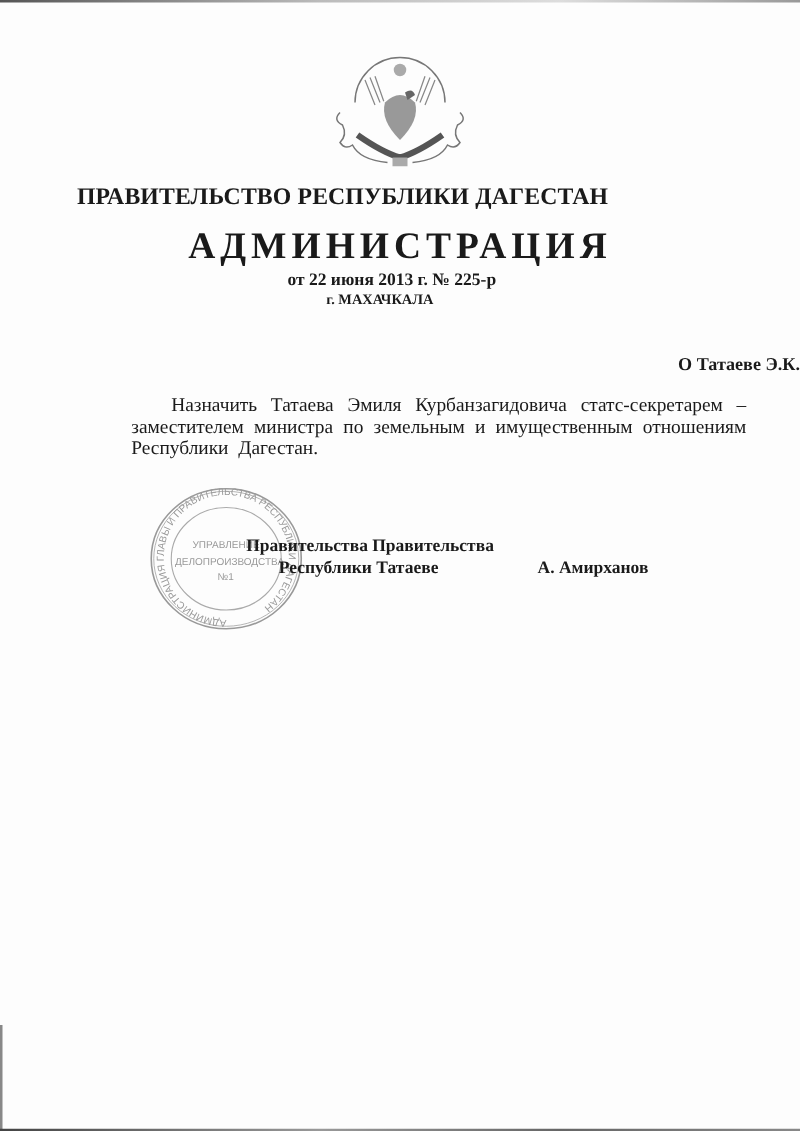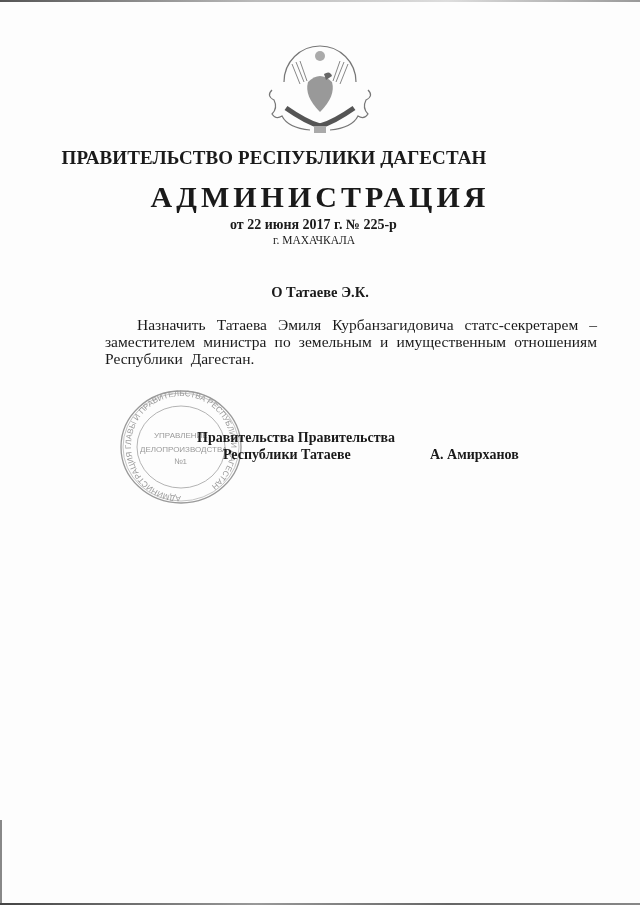--- a/index.html
+++ b/index.html
@@ -5,22 +5,22 @@
   html, body { margin:0; padding:0; }
   body { width:640px; height:905px; background:#fdfdfd; position:relative; overflow:hidden;
          font-family:"Liberation Serif","DejaVu Serif",serif; color:#1a1a1a; }
   .edge-top { position:absolute; left:0; top:0; width:640px; height:2px; background:linear-gradient(90deg,#555,#bbb 40%,#ddd 70%,#999); }
   .edge-bottom { position:absolute; left:0; bottom:0; width:640px; height:2px; background:linear-gradient(90deg,#444,#999 40%,#666 70%,#888); }
   .edge-left { position:absolute; left:0; top:820px; width:2px; height:85px; background:#888; }
   .emblem { position:absolute; left:262px; top:42px; width:116px; height:94px; }
   .gov { position:absolute; left:0; width:548px; top:147px; text-align:center; font-weight:bold; font-size:19px; letter-spacing:0.1px; }
   .title { position:absolute; left:0; width:640px; top:180px; text-align:center; font-weight:bold; font-size:30px; letter-spacing:4px; }
   .date { position:absolute; left:230px; top:217px; font-weight:bold; font-size:14px; }
-  .city { position:absolute; left:261px; top:234px; font-weight:normal; font-size:11.5px;margin-left:12px; }
-  .subject { position:absolute; left:0; width:640px; top:284px; text-align:center; font-weight:bold; font-size:14.5px; }
+  .city { position:absolute; left:261px; top:234px; font-weight:bold; font-size:11.5px; }
+  .subject { position:absolute; left:0; width:640px; top:284px; text-align:right; font-weight:bold; font-size:14.5px; }
   .body { position:absolute; left:85px; width:492px; top:316px; font-size:15.5px; line-height:17px; text-align:justify; text-align-last:left;margin-left:20px; }
   .body p { margin:0; text-indent:32px; word-spacing:4px; }
   .stamp { position:absolute; left:118px; top:388px; width:126px; height:118px; }
   .sig1 { position:absolute; left:197px; top:430px; font-weight:bold; font-size:14px; }
   .sig2 { position:absolute; left:223px; top:447px; font-weight:bold; font-size:14px; }
   .signame { position:absolute; left:430px; top:447px; font-weight:bold; font-size:14px; }
 </style>
 </head>
 <body>
 
@@ -40,21 +40,21 @@
     <path d="M86 22 l-8 20 M82 20 l-8 20 M78 19 l-7 20"></path>
   </g>
   <path d="M46 40 q12 -12 24 0 q4 14 -12 30 q-16 -16 -12 -30z" fill="#999"></path>
   <path d="M62 32 q6 -4 8 2 l-6 4z" fill="#666"></path>
   <path d="M24 66 q20 14 34 18 q14 -4 34 -18" stroke="#555" stroke-width="5" fill="none"></path>
   <rect x="52" y="84" width="12" height="7" fill="#aaa"></rect>
 </svg>
 
 <div class="gov">ПРАВИТЕЛЬСТВО РЕСПУБЛИКИ ДАГЕСТАН</div>
 <div class="title">АДМИНИСТРАЦИЯ</div>
-<div class="date">от 22 июня 2017 г. № 225-р</div>
+<div class="date">от 22 июня 2013 г. № 225-р</div>
 <div class="city">г. МАХАЧКАЛА</div>
 
 <div class="subject">О Татаеве Э.К.</div>
 
 <div class="body">
   <p>Назначить Татаева Эмиля Курбанзагидовича статс-секретарем – заместителем министра по земельным и имущественным отношениям Республики Дагестан.</p>
 </div>
 
 <svg class="stamp" viewBox="0 0 126 118">
   <defs>

